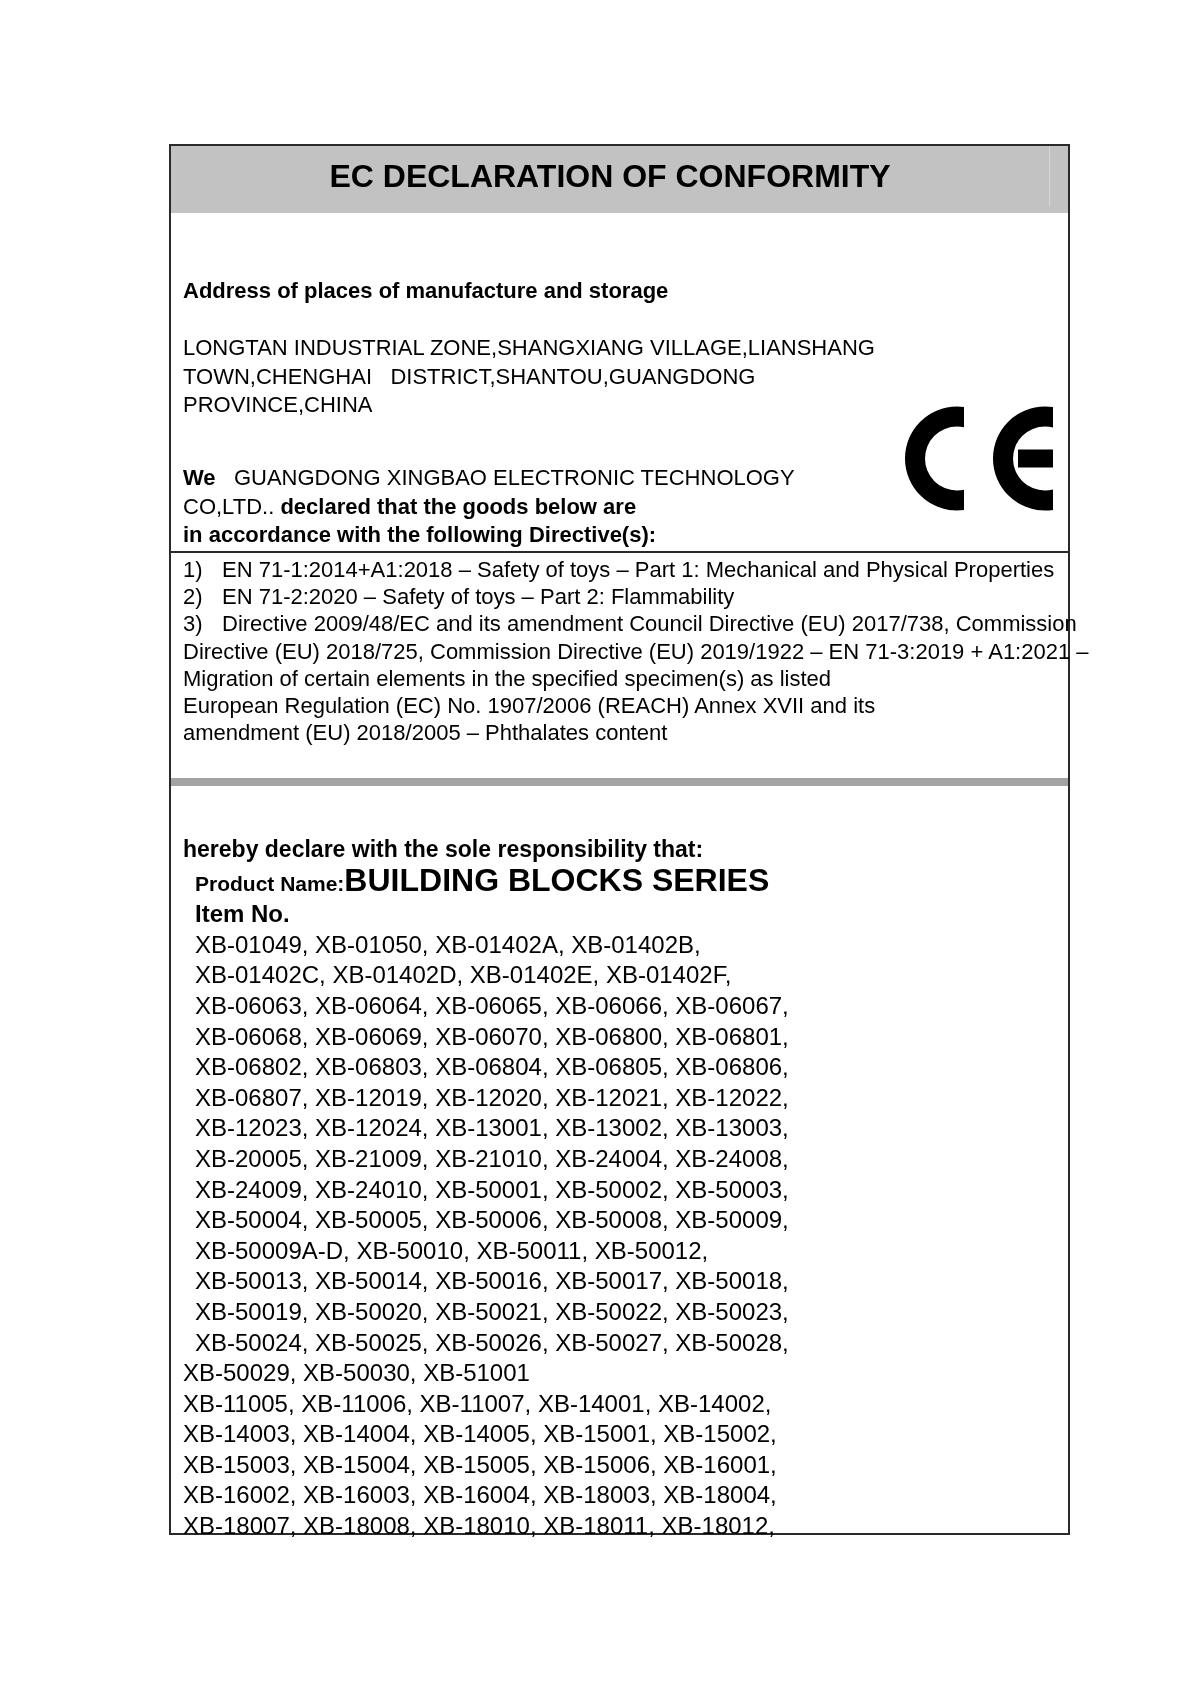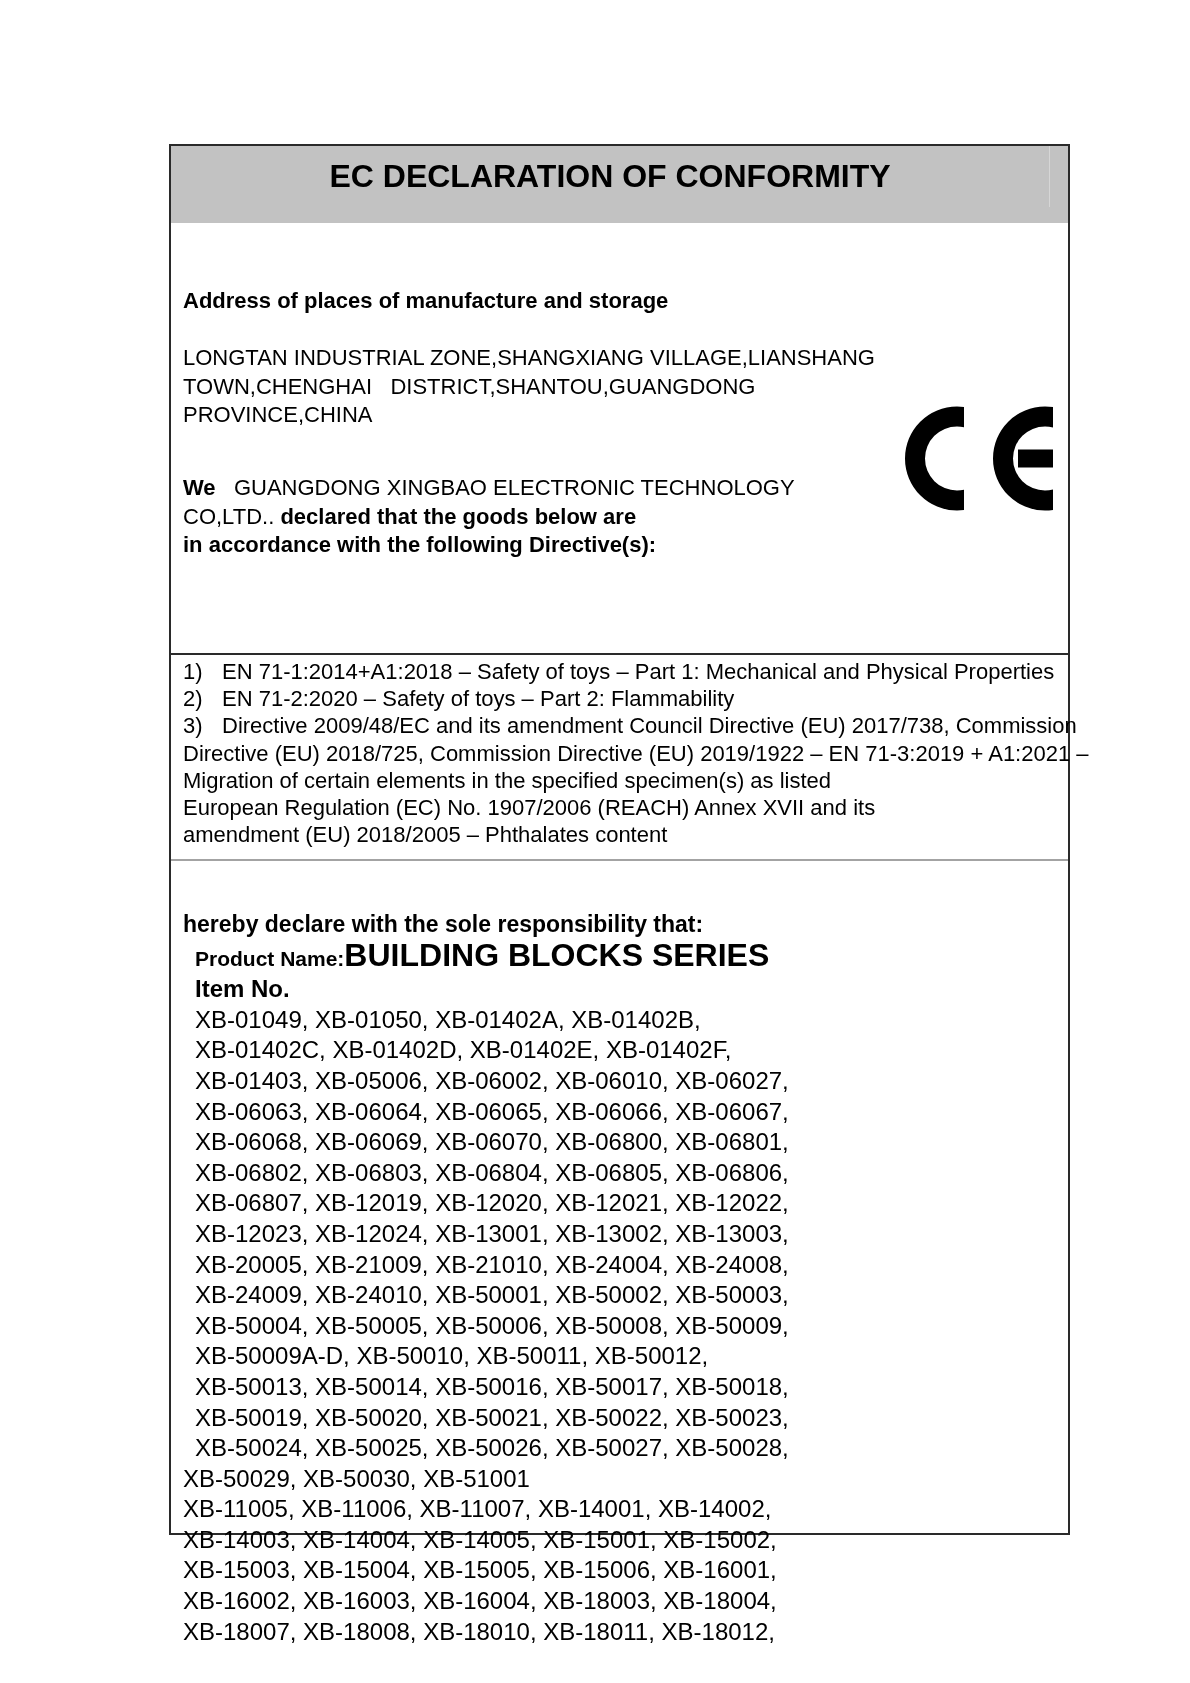--- a/index.html
+++ b/index.html
@@ -18,21 +18,21 @@
     top: 144px;
     width: 901px;
     height: 1391px;
     border: 2px solid #2a2a2a;
     box-sizing: border-box;
     background: #ffffff;
   }
   
   .hrow {
     position: relative;
-    height: 77px;
+    height: 67px;
     background: #c2c2c2;
   }
   .title-cell {
     position: absolute;
     left: 0; top: 0;
     width: 878px; height: 61px;
     display: flex;
     align-items: center;
     justify-content: center;
   }
@@ -43,43 +43,43 @@
     background: #d6d6d6;
   }
   .title {
     font-size: 32px;
     font-weight: bold;
     white-space: nowrap;
   }
   
   .secA {
     position: relative;
-    height: 432px;
+    height: 340px;
     border-bottom: 2px solid #2a2a2a;
     box-sizing: border-box;
     padding: 64px 12px 0 12px;
     font-size: 22px;
     line-height: 28.5px;
   }
   .line { white-space: pre; }
   .blank { height: 28.5px; }
   .bold { font-weight: bold; }
   .we-line { margin-top: 16px; }
   
   .ce {
     position: absolute;
     left: 734px;
     top: 259px;
     width: 150px;
     height: 107px;
   }
   
   .secB {
-    height: 206px;
-    border-bottom: 2px solid #a3a3a3;
+    height: 233px;
+    border-bottom: 8px solid #a3a3a3;
     box-sizing: border-box;
     padding: 3px 12px 4px 12px;
     font-size: 22px;
     line-height: 27.2px;
   }
   .dline { white-space: pre; }
   .num { display: inline-block; width: 39px; }
   
   .secC {
     box-sizing: border-box;
@@ -153,21 +153,20 @@
       <div class="dline"><span>amendment (EU) 2018/2005 – Phthalates content</span></div>
     </div>
 
   <div class="secC">
     <div class="hereby">hereby declare with the sole responsibility that:</div>
     <div class="pn-line indent"><span class="pn-label">Product Name:</span><span class="pn-value">BUILDING BLOCKS SERIES</span></div>
     <div class="itemno indent">Item No.</div>
     <div>
         <div class="iline indent"><span>XB-01049, XB-01050, XB-01402A, XB-01402B,</span></div>
         <div class="iline indent"><span>XB-01402C, XB-01402D, XB-01402E, XB-01402F,</span></div>
-        <div class="iline indent"><span>XB-01403, XB-05006, XB-06002, XB-06010, XB-06027,</span></div>
         <div class="iline indent"><span>XB-06063, XB-06064, XB-06065, XB-06066, XB-06067,</span></div>
         <div class="iline indent"><span>XB-06068, XB-06069, XB-06070, XB-06800, XB-06801,</span></div>
         <div class="iline indent"><span>XB-06802, XB-06803, XB-06804, XB-06805, XB-06806,</span></div>
         <div class="iline indent"><span>XB-06807, XB-12019, XB-12020, XB-12021, XB-12022,</span></div>
         <div class="iline indent"><span>XB-12023, XB-12024, XB-13001, XB-13002, XB-13003,</span></div>
         <div class="iline indent"><span>XB-20005, XB-21009, XB-21010, XB-24004, XB-24008,</span></div>
         <div class="iline indent"><span>XB-24009, XB-24010, XB-50001, XB-50002, XB-50003,</span></div>
         <div class="iline indent"><span>XB-50004, XB-50005, XB-50006, XB-50008, XB-50009,</span></div>
         <div class="iline indent"><span>XB-50009A-D, XB-50010, XB-50011, XB-50012,</span></div>
         <div class="iline indent"><span>XB-50013, XB-50014, XB-50016, XB-50017, XB-50018,</span></div>

